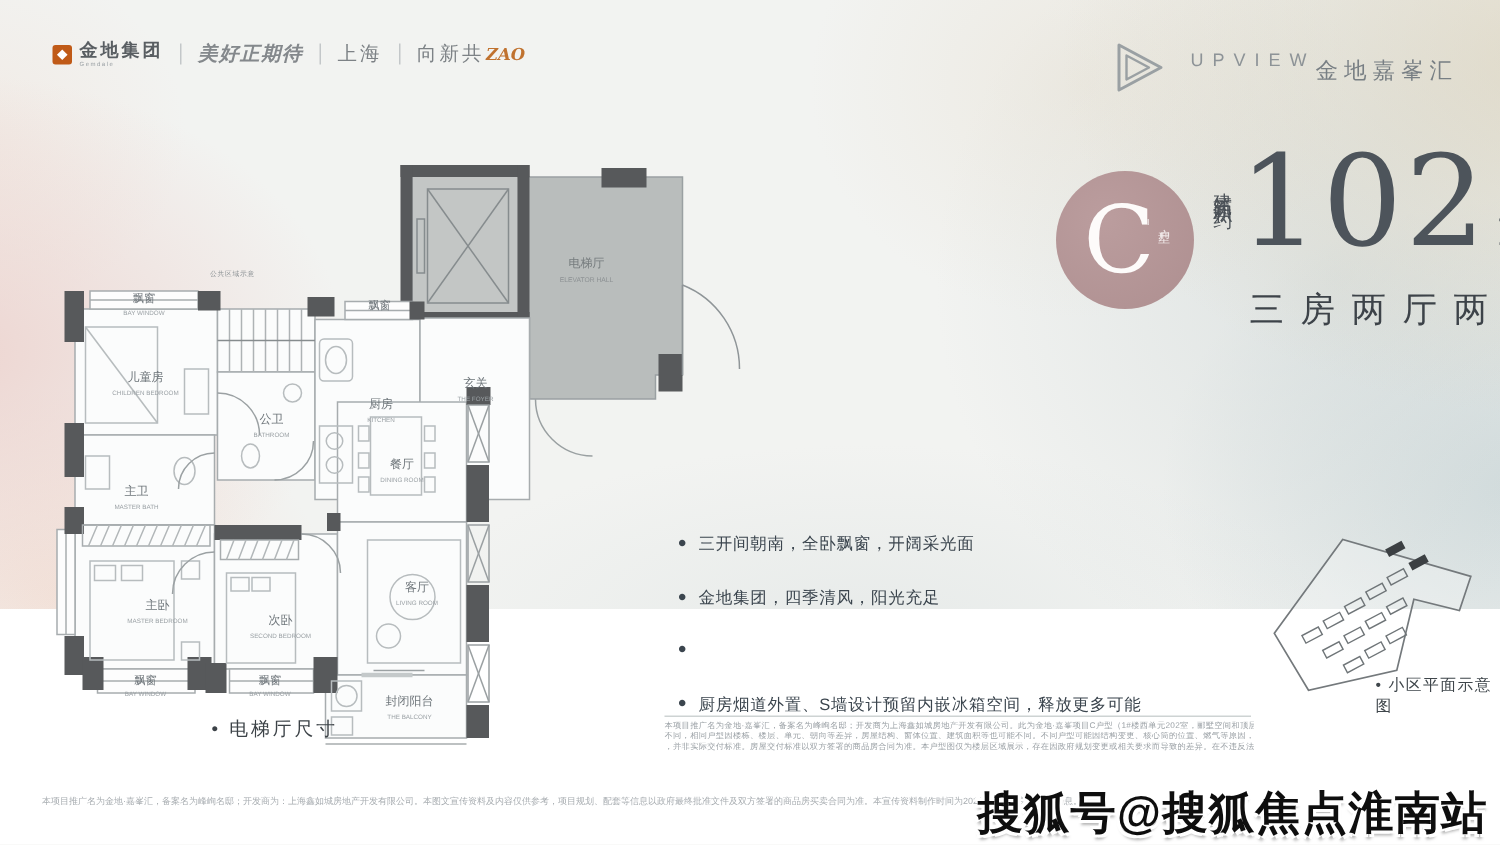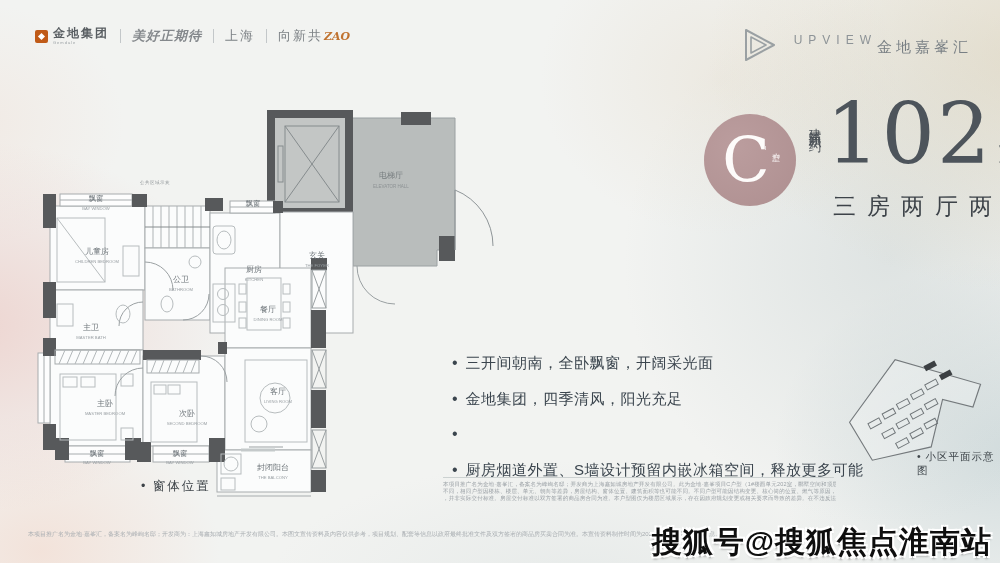--- a/index.html
+++ b/index.html
@@ -1,17 +1,17 @@
 <!DOCTYPE html>
 <html><head>
 <meta charset="utf-8">
 <style>
   html,body{margin:0;padding:0;}
   body{width:1000px;height:563px;overflow:hidden;font-family:"Liberation Sans","DejaVu Sans",sans-serif;}
-  .stage{position:relative;width:1000px;height:563px;
+  .stage{position:relative;width:1000px;height:406px;
     background:
       radial-gradient(420px 300px at -3% 58%, rgba(234,193,187,.60), rgba(234,193,187,0) 62%),
       radial-gradient(300px 230px at 4% 98%, rgba(243,213,199,.55), rgba(243,213,199,0) 60%),
       radial-gradient(240px 200px at -2% 22%, rgba(240,224,214,.45), rgba(240,224,214,0) 60%),
       radial-gradient(520px 380px at 103% 10%, rgba(208,192,156,.42), rgba(208,192,156,0) 62%),
       radial-gradient(300px 260px at 72% 14%, rgba(228,219,202,.40), rgba(228,219,202,0) 60%),
       radial-gradient(430px 430px at 89% 46%, rgba(203,212,212,.50), rgba(203,212,212,0) 62%),
       radial-gradient(380px 310px at 101% 80%, rgba(172,193,198,.45), rgba(172,193,198,0) 62%),
       radial-gradient(520px 210px at 58% 104%, rgba(213,221,221,.38), rgba(213,221,221,0) 60%),
       #f2f3f1;}
@@ -41,21 +41,21 @@
   .badge-type{position:absolute;right:16px;top:32px;writing-mode:vertical-rl;font-size:8px;color:#f3ecec;letter-spacing:2px;border-left:1px solid rgba(255,255,255,.6);padding-left:3px;}
   .area-vert{left:806px;top:118px;writing-mode:vertical-rl;font-size:12.5px;color:#4b5157;letter-spacing:3px;height:76px;}
   .area-num{left:826px;top:92px;font-family:"DejaVu Serif",serif;color:#4d545b;line-height:1;display:flex;align-items:baseline;}
   .area-102{font-size:84px;letter-spacing:2px;}
   .area-m{font-size:34px;margin-left:6px;}
   .layout-txt{left:833px;top:191px;font-size:23px;color:#3d4349;letter-spacing:11px;font-weight:500;white-space:nowrap;}
   
   .features{left:452px;top:352px;width:400px;}
   .feat-row{display:flex;align-items:flex-start;height:35.5px;}
   .feat-dot{color:#3b454e;font-size:16px;margin-right:8px;line-height:22px;}
-  .feat-txt{font-size:15px;color:#3b454e;line-height:22px;letter-spacing:.5px;white-space:nowrap;}
+  .feat-txt{font-size:11px;color:#3b454e;line-height:22px;letter-spacing:.5px;white-space:nowrap;}
   .sep-line{left:443px;top:477px;width:391px;height:1px;background:#c6cbcb;opacity:.85;}
   
   .disc-right{left:443px;top:481px;width:393px;font-size:5.5px;line-height:6.8px;color:#9ba1a6;letter-spacing:.2px;}
   .disc-right div{white-space:nowrap;overflow:hidden;}
   .disc-bottom{left:28px;top:530px;width:712px;font-size:6px;color:#a8adb1;white-space:nowrap;overflow:hidden;}
   
   .fp-caption{left:141px;top:478px;font-size:12.5px;color:#3c4247;letter-spacing:2px;font-weight:500;}
   .sp-caption{left:880px;top:450px;font-size:10.5px;color:#3f464b;letter-spacing:1px;margin-left:37px;}
   
   .watermark{right:8px;top:522px;font-size:30px;font-weight:bold;color:#0e0e0e;letter-spacing:1px;
@@ -319,21 +319,21 @@
       <text x="238" y="372" font-size="8" fill="#6e757a">封闭阳台</text>
       <text x="238" y="381" font-size="4.2" fill="#9ba1a5">THE BALCONY</text>
       <text x="62" y="358" font-size="7.5" fill="#6e757a">飘窗</text>
       <text x="62" y="366" font-size="4.2" fill="#9ba1a5">BAY WINDOW</text>
       <text x="145" y="358" font-size="7.5" fill="#6e757a">飘窗</text>
       <text x="145" y="366" font-size="4.2" fill="#9ba1a5">BAY WINDOW</text>
     </g>
   </svg>
 
   <div class="abs fp-annot">公共区域示意</div>
-  <div class="abs fp-caption">• 窗体位置</div>
+  <div class="abs fp-caption">• 电梯厅尺寸</div>
 
   <svg class="abs" style="left:840px;top:352px;" width="152" height="112" viewBox="0 0 160 118">
     <path d="M10 74 L58 8 L148 34 L140 58 L108 50 L96 100 L34 114 Z" fill="rgba(255,255,255,0.25)" stroke="#74797c" stroke-width="1.2"></path>
     <g stroke="#6f7578" fill="none" stroke-width="1">
       <g transform="rotate(-28 80 60)">
         <rect x="28" y="50" width="13" height="6"></rect>
           <rect x="46" y="48" width="13" height="6"></rect>
         <rect x="64" y="46" width="13" height="6"></rect>
           <rect x="82" y="44" width="13" height="6"></rect>
         <rect x="100" y="42" width="13" height="6"></rect>

